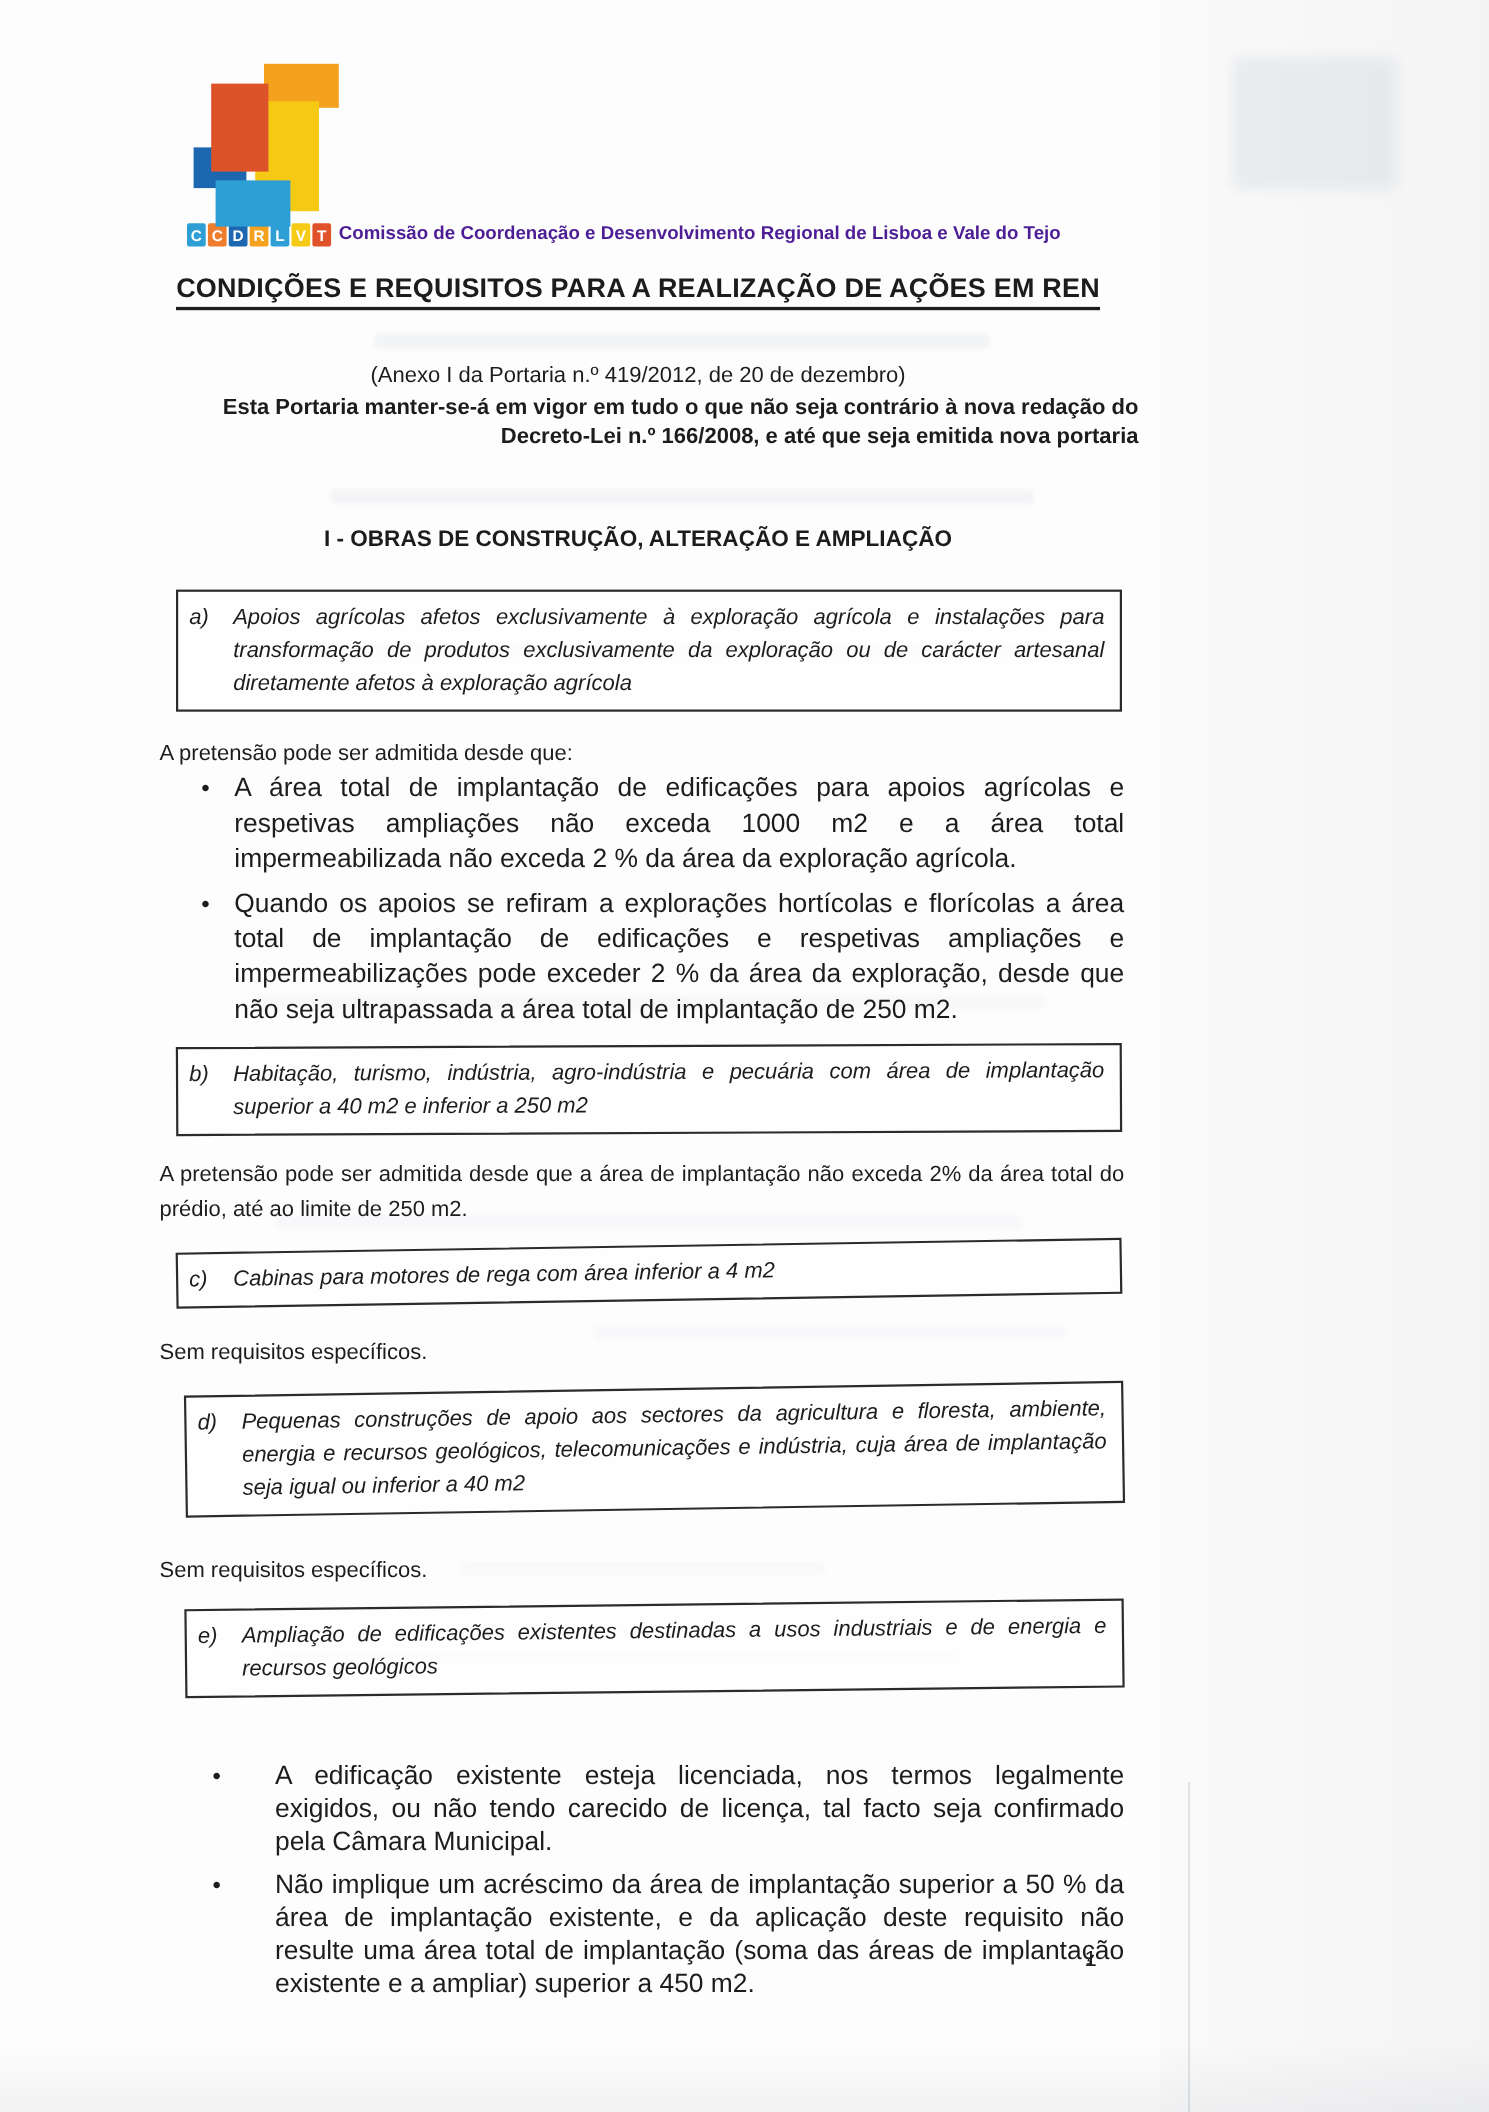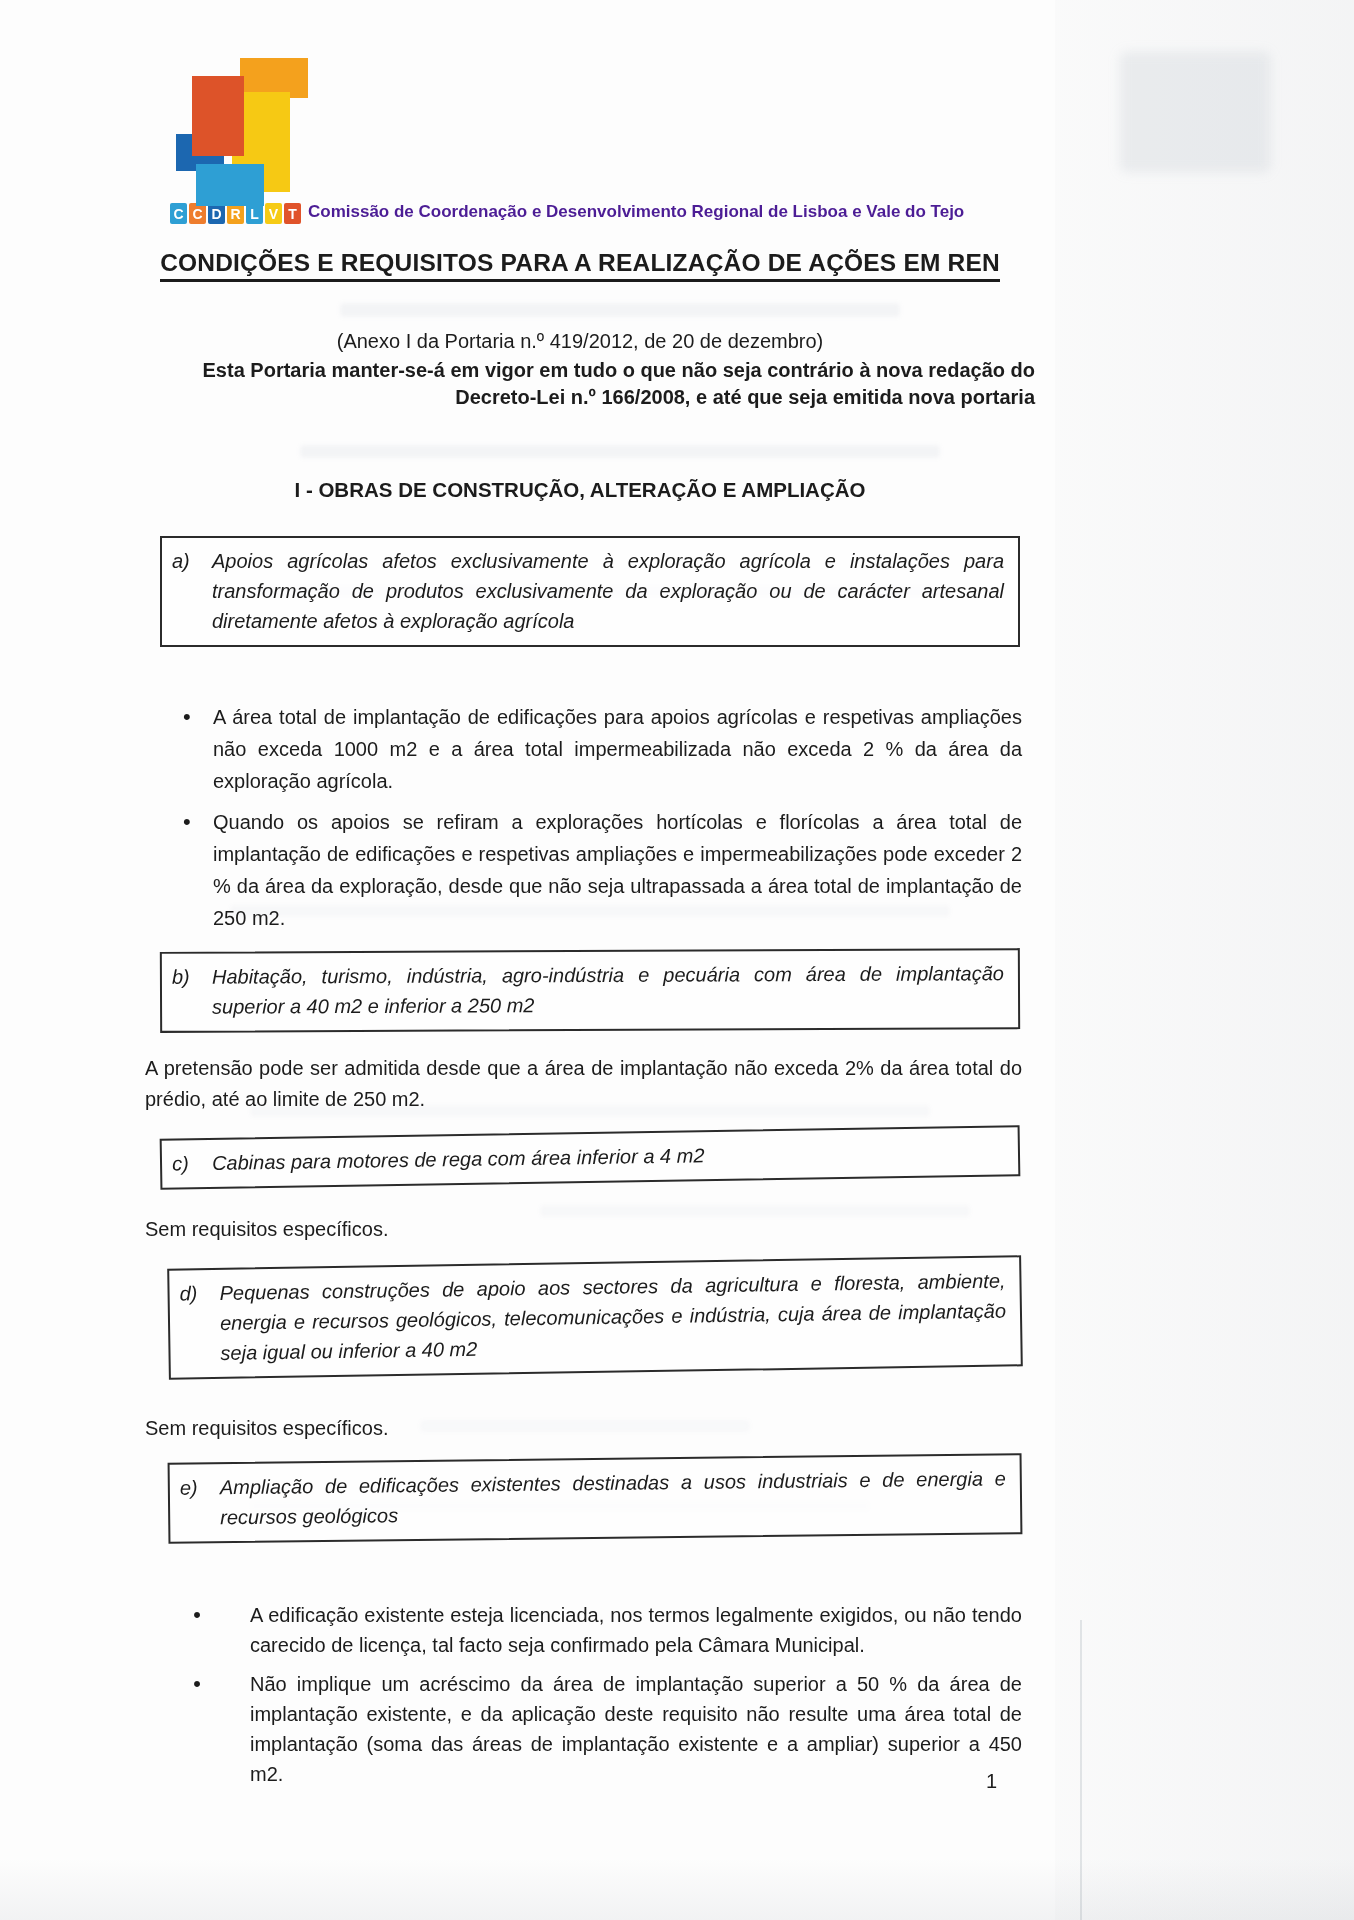--- a/index.html
+++ b/index.html
@@ -54,21 +54,21 @@
   .reqbox .txt{flex:1;text-align:justify;}
   .box-a{left:160px;top:536px;width:832px;}
   .box-b{left:160px;top:950px;width:832px;transform:rotate(-0.25deg);}
   .box-c{left:160px;top:1132px;width:832px;transform:rotate(-0.9deg);}
   .box-d{left:168px;top:1262px;width:826px;transform:rotate(-0.9deg);}
   .box-e{left:168px;top:1458px;width:826px;transform:rotate(-0.65deg);}
 
   
   .para{position:absolute;left:145px;width:877px;font-size:20px;line-height:31px;}
   .just{text-align:justify;}
-  .blist{position:absolute;left:145px;width:877px;font-size:20px;line-height:32px;}
+  .blist{position:absolute;left:145px;width:877px;font-size:24px;line-height:32px;}
   .blist .li{position:relative;text-align:justify;margin-bottom:9px;}
   .blist.indent1 .li{padding-left:68px;}
   .blist.indent2 .li{padding-left:105px;}
   .blist .li::before{content:"\2022";position:absolute;font-size:22px;}
   .blist.indent1 .li::before{left:38px;}
   .blist.indent2 .li::before{left:48px;font-style:italic;}
 
   .page-number{position:absolute;left:986px;top:1770px;font-size:20px;}
 </style>
 </head>
@@ -110,20 +110,21 @@
 
   <div class="title"><span>CONDIÇÕES E REQUISITOS PARA A REALIZAÇÃO DE AÇÕES EM REN</span></div>
   <div class="subtitle">(Anexo I da Portaria n.º 419/2012, de 20 de dezembro)</div>
   <div class="notice">Esta Portaria manter-se-á em vigor em tudo o que não seja contrário à nova redação do Decreto-Lei n.º 166/2008, e até que seja emitida nova portaria</div>
   <div class="section-heading">I - OBRAS DE CONSTRUÇÃO, ALTERAÇÃO E AMPLIAÇÃO</div>
 
   <div class="reqbox box-a">
     <span class="lbl">a)</span>
     <span class="txt">Apoios agrícolas afetos exclusivamente à exploração agrícola e instalações para transformação de produtos exclusivamente da exploração ou de carácter artesanal diretamente afetos à exploração agrícola</span>
   </div>
+  <div class="para" style="top:670px;">A pretensão pode ser admitida desde que:</div>
   <div class="blist indent1" style="top:701px;">
     <div class="li">A área total de implantação de edificações para apoios agrícolas e respetivas ampliações não exceda 1000 m2 e a área total impermeabilizada não exceda 2 % da área da exploração agrícola.</div>
     <div class="li">Quando os apoios se refiram a explorações hortícolas e florícolas a área total de implantação de edificações e respetivas ampliações e impermeabilizações pode exceder 2 % da área da exploração, desde que não seja ultrapassada a área total de implantação de 250 m2.</div>
   </div>
 
   <div class="reqbox box-b">
     <span class="lbl">b)</span>
     <span class="txt">Habitação, turismo, indústria, agro-indústria e pecuária com área de implantação superior a 40 m2 e inferior a 250 m2</span>
   </div>
   <div class="para just" style="top:1053px;">A pretensão pode ser admitida desde que a área de implantação não exceda 2% da área total do prédio, até ao limite de 250 m2.</div>

